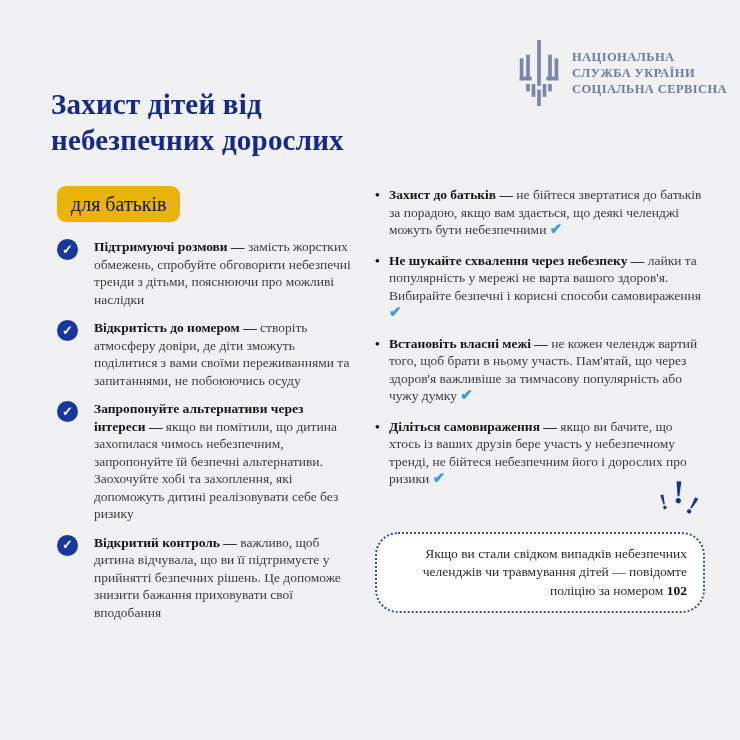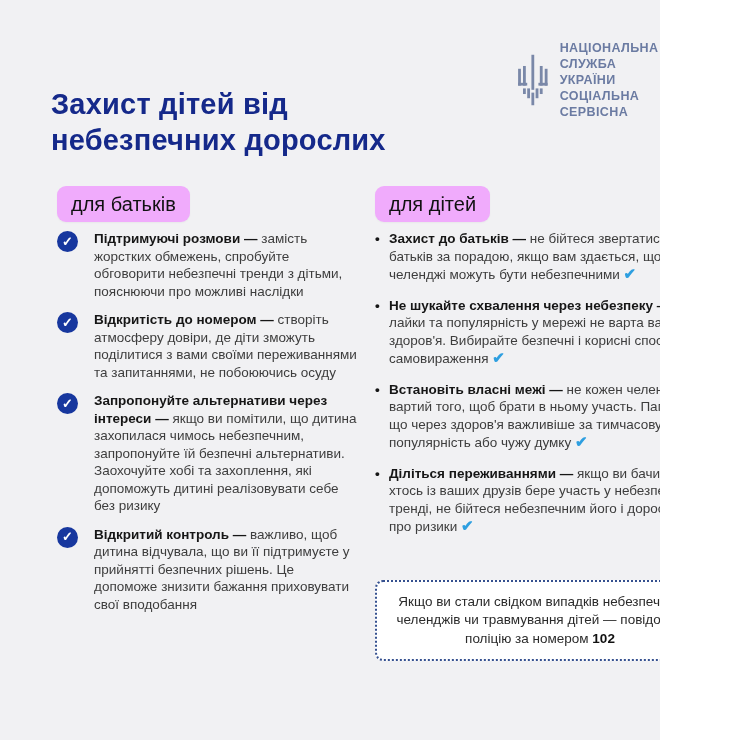--- a/index.html
+++ b/index.html
@@ -1,20 +1,20 @@
 <!DOCTYPE html>
 <html><head>
 <meta charset="utf-8">
 <style>
   html,body{margin:0;padding:0;}
   .poster{
     position:relative;
-    width:660px;height:740px;
+    width:740px;height:740px;
     background:#f1f1f3;
-    font-family:Liberation Sans, sans-serif;
+    font-family:Liberation Serif, serif;
     color:#3d3d3d;
     overflow:hidden;
     box-sizing:border-box;
   }
   
   .logo{
     position:absolute;top:40px;left:516px;
     display:flex;align-items:center;gap:10px;
   }
   .logo svg{display:block;}
@@ -26,23 +26,23 @@
   .title{
     position:absolute;left:51px;top:86px;
     font-size:29px;line-height:36px;font-weight:800;
     color:#15298a;margin:0;letter-spacing:.2px;
   }
   
   .col{position:absolute;top:186px;}
   .col-left{left:57px;width:300px;}
   .col-right{left:375px;width:330px;}
   .pill{
-    display:inline-block;background:#f0abfc;border-radius:9px;
+    display:inline-block;background:#eab308;border-radius:9px;
     padding:6px 14px;font-size:20px;line-height:24px;color:#111;
-    margin-bottom:8px;box-shadow:0 1px 2px rgba(0,0,0,.04);
+    margin-bottom:16px;box-shadow:0 1px 2px rgba(0,0,0,.04);
   }
   .item{
     display:flex;align-items:flex-start;
     font-size:13.5px;line-height:17.5px;
     margin-bottom:11px;
   }
   .col-right .item{margin-bottom:13px;}
   .item b{color:#161616;font-weight:800;}
   .check-circle{
     flex:0 0 auto;width:21px;height:21px;border-radius:50%;
@@ -52,22 +52,22 @@
   }
   .dot{
     flex:0 0 auto;width:14px;color:#161616;font-weight:800;
     font-size:13.5px;
   }
   .item-text{flex:1;}
   .blue-check{color:#2e9fe0;font-weight:800;font-size:15px;}
   
   .notice-wrap{position:relative;margin-top:44px;}
   .notice{
-    background:#ffffff;border:2px dotted #35508f;border-radius:8px;
-    padding:11px 16px;text-align:center;
+    background:#ffffff;border:2px dotted #35508f;border-radius:23px;
+    padding:11px 16px;text-align:right;
     font-size:13.5px;line-height:18.5px;color:#2b2b2b;
   }
   .notice b{font-weight:800;color:#111;}
   .excl{
     position:absolute;top:-56px;right:8px;
     color:#16348c;font-weight:800;display:flex;align-items:flex-end;
   }
   .excl span{display:inline-block;line-height:1;}
   .excl .e1{font-size:22px;transform:rotate(-14deg);margin-right:6px;margin-bottom:8px;}
   .excl .e2{font-size:33px;transform:rotate(2deg);margin-right:4px;margin-bottom:12px;}
@@ -143,21 +143,20 @@
           <span>✓</span>
         </span>
       <span class="item-text">
         <b>Відкритий контроль —</b>
         <span>важливо, щоб дитина відчувала, що ви її підтримуєте у прийнятті безпечних рішень. Це допоможе знизити бажання приховувати свої вподобання</span>
       </span>
     </div>
   </section>
 
   <section class="col col-right">
-    <div class="pill">для дітей</div>
 
     <div class="item">
       <span class="dot">•</span>
       <span class="item-text">
         <b>Захист до батьків —</b>
         <span>не бійтеся звертатися до батьків за порадою, якщо вам здається, що деякі челенджі можуть бути небезпечними</span>
         <span class="blue-check">✔</span>
       </span>
     </div>
 
@@ -175,21 +174,21 @@
       <span class="item-text">
         <b>Встановіть власні межі —</b>
         <span>не кожен челендж вартий того, щоб брати в ньому участь. Пам'ятай, що через здоров'я важливіше за тимчасову популярність або чужу думку</span>
         <span class="blue-check">✔</span>
       </span>
     </div>
 
     <div class="item">
       <span class="dot">•</span>
       <span class="item-text">
-        <b>Діліться переживаннями —</b>
+        <b>Діліться самовираження —</b>
         <span>якщо ви бачите, що хтось із ваших друзів бере участь у небезпечному тренді, не бійтеся небезпечним його і дорослих про ризики</span>
         <span class="blue-check">✔</span>
       </span>
     </div>
 
     <div class="notice-wrap">
       <div class="excl">
         <span class="e1">!</span>
         <span class="e2">!</span>
         <span class="e3">!</span>

